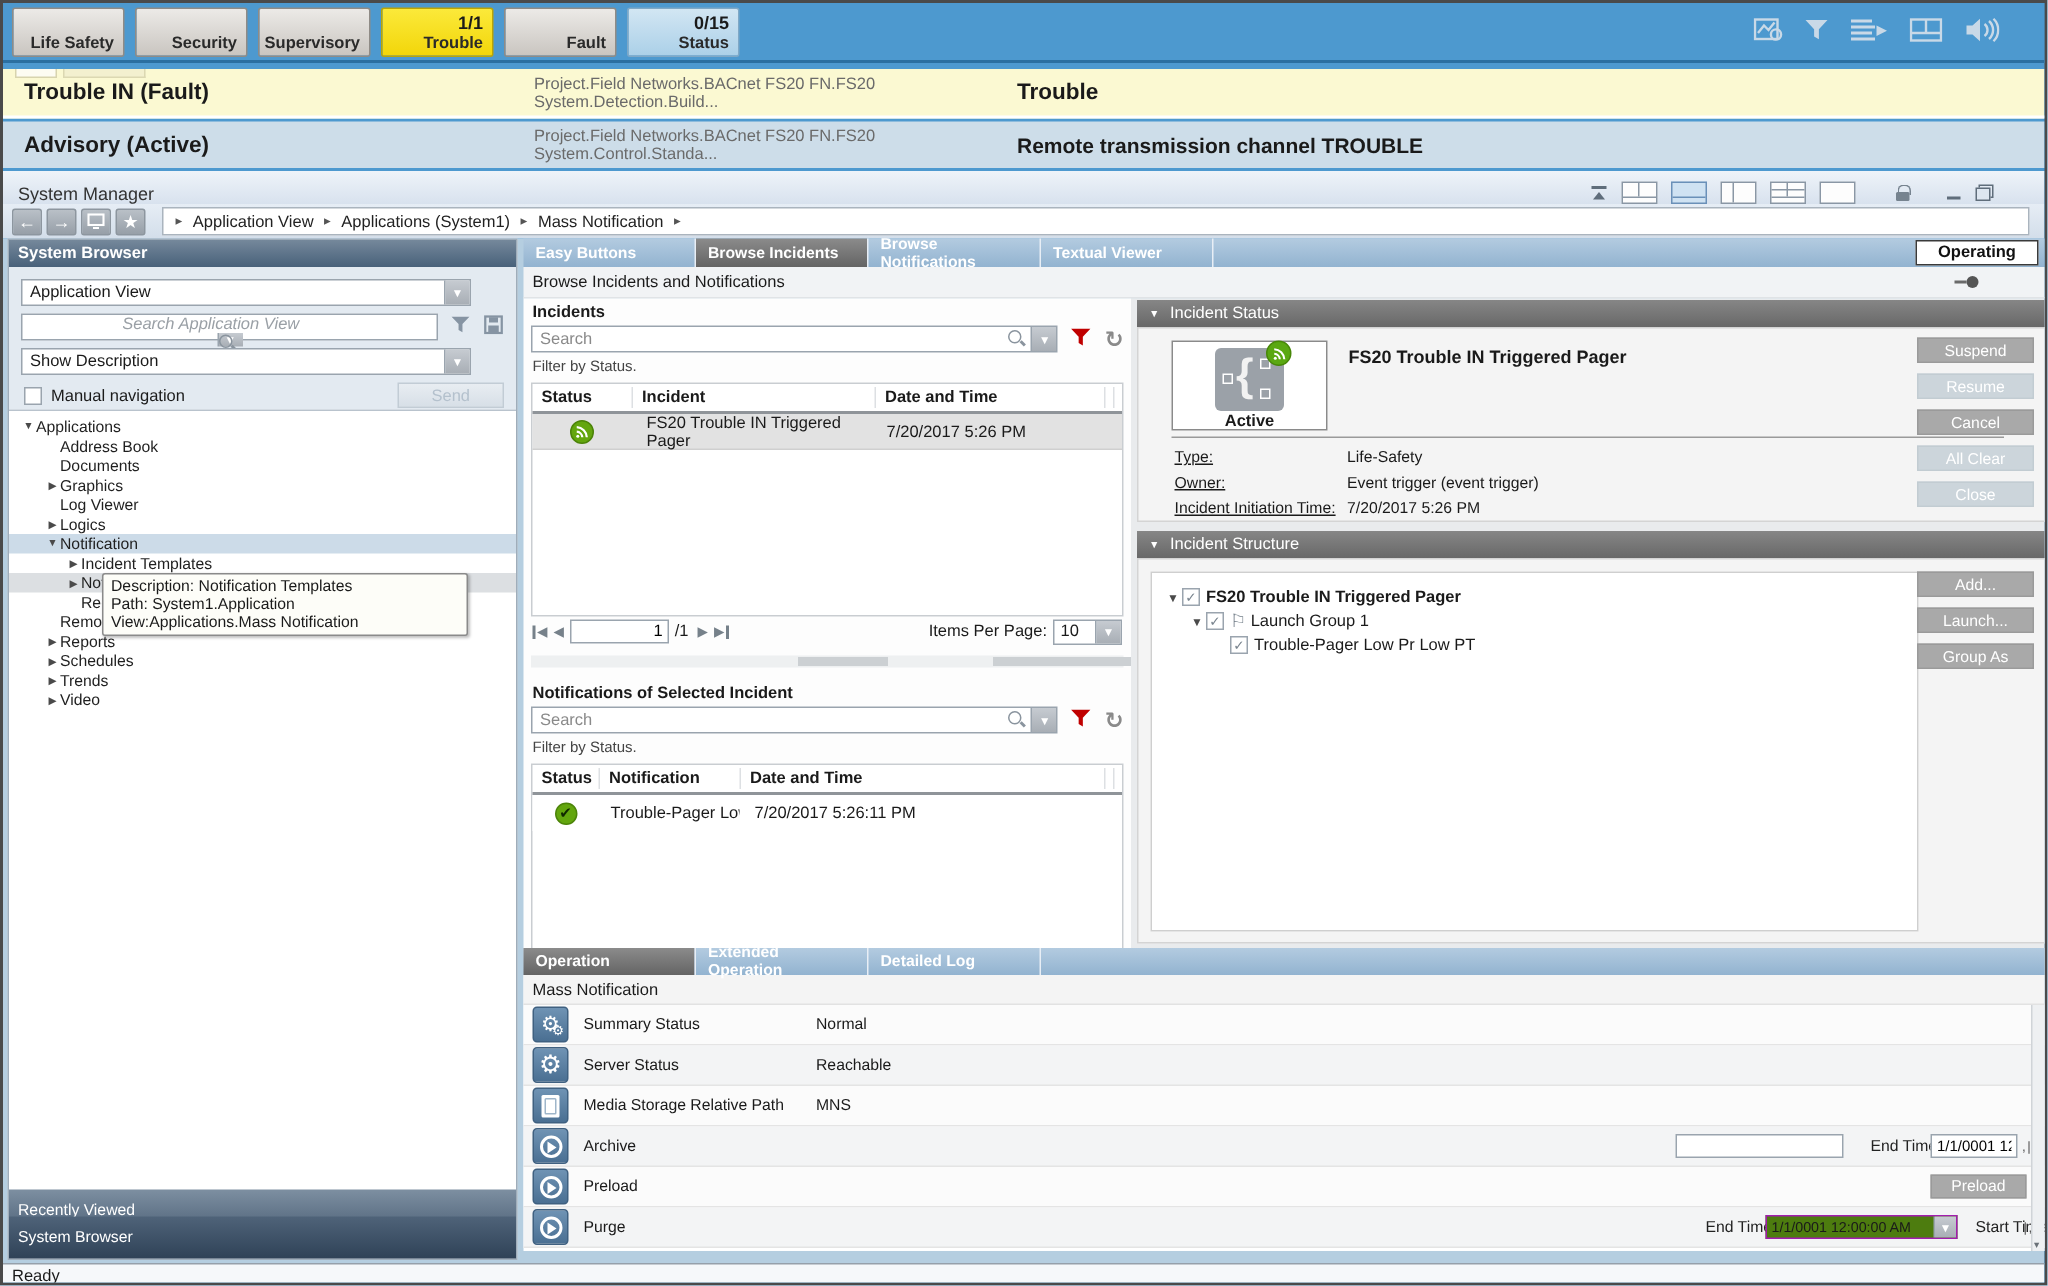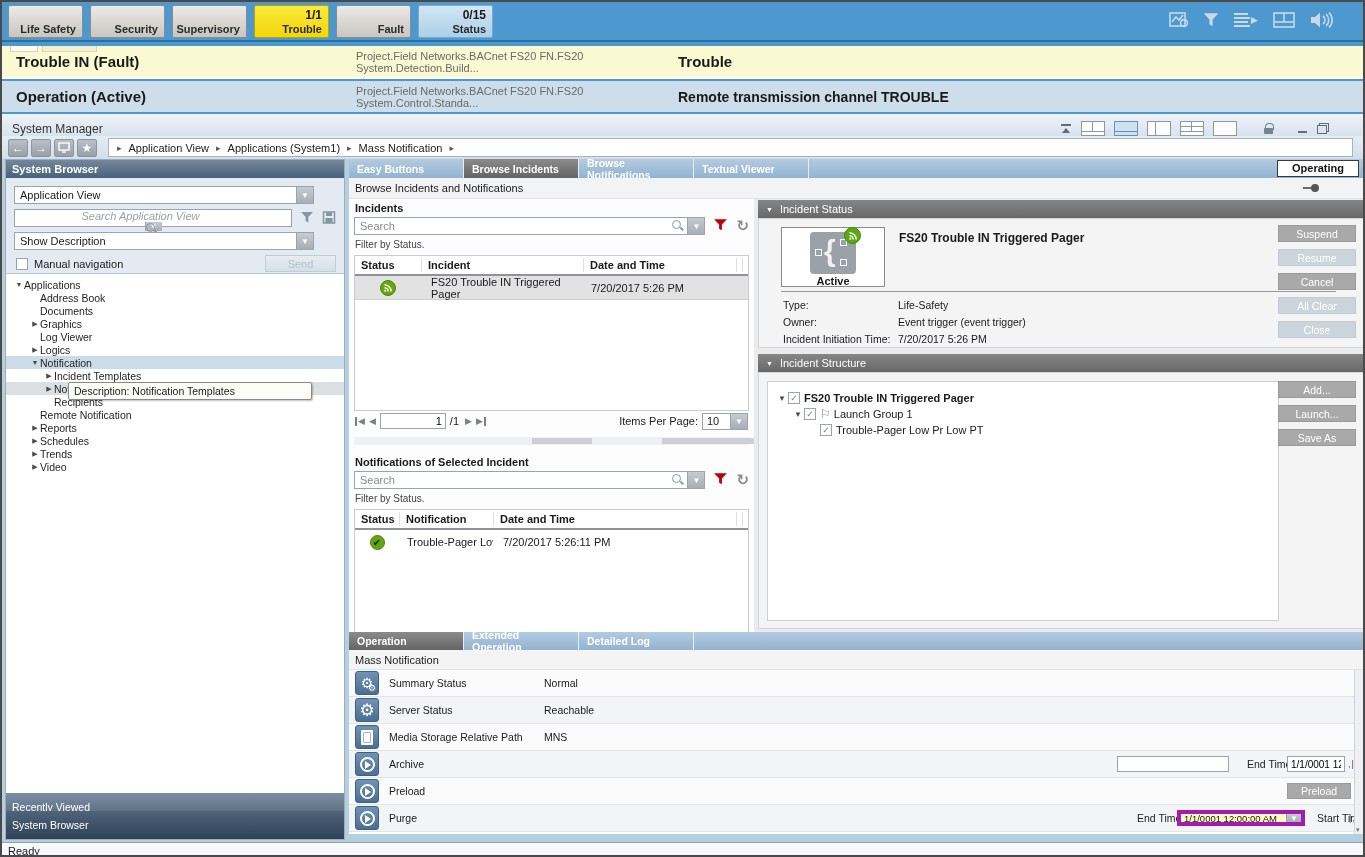--- a/index.html
+++ b/index.html
@@ -133,21 +133,21 @@
   .ph1 { top:1px; } .pb1 { position:absolute; left:4px; top:19px; width:607px; height:130px; background:#f4f4f4; border:1px solid #d4d4d4; }
   .ph2 { top:155px; } .pb2 { position:absolute; left:4px; top:173px; width:607px; height:257px; background:#f4f4f4; border:1px solid #d4d4d4; }
   .state-box { position:absolute; left:22px; top:8px; width:104px; height:60px; background:#fff; border:1px solid #8a8a8a; text-align:center; }
   .state-ic { position:relative; width:46px; height:42px; margin:4px auto 0; background:#9ba1a8; border-radius:4px; color:#fff; }
   .state-ic .brace { position:absolute; left:14px; top:2px; font-size:30px; font-weight:bold; color:#f2f2f2; }
   .state-ic .sq { position:absolute; width:7px; height:7px; border:1.5px solid #fff; }
   .badge-wifi { position:absolute; right:-5px; top:-5px; width:17px; height:17px; border-radius:50%; background:#5aa812; border:1px solid #478708; display:flex; align-items:center; justify-content:center; }
   .state-label { font-weight:bold; font-size:11px; margin-top:1px; }
   .is-name { position:absolute; left:140px; top:12px; font-weight:bold; font-size:12px; }
   .is-hr { position:absolute; left:22px; top:72px; width:555px; border-top:1px solid #9a9a9a; }
-  .is-field { position:absolute; left:24px; font-size:10.5px; }
+  .is-field { position:absolute; left:24px; font-size:10.5px;text-decoration:underline; }
   .is-val { position:absolute; left:139px; font-size:10.5px; }
   .side-btns { position:absolute; right:8px; width:78px; }
   .gbtn { width:78px; height:17px; margin-bottom:7px; color:#fff; text-align:center; line-height:16px; font-size:10.5px; background:#a9a9a9; border:1px solid #9a9a9a; }
   .gbtn.dis { background:#ccd5db; border-color:#c2ccd2; }
   .tree-box { position:absolute; left:8px; top:8px; width:512px; height:240px; background:#fff; border:1px solid #cfcfcf; }
   .strow { display:flex; align-items:center; height:16px; font-size:11px; white-space:nowrap; }
   .strow .arr { width:12px; font-size:8px; color:#4a4a4a; text-align:center; }
   .cb { width:12px; height:12px; border:1px solid #9aa4ae; background:#fff; color:#79848e; font-size:9px; line-height:10px; text-align:center; margin-right:4px; flex:none; }
   .flag-ic { color:#79848e; font-size:12px; margin-right:3px; }
 
@@ -163,21 +163,21 @@
   .op-value { font-size:10.5px; }
   .exe-ic { width:15px; height:15px; border:2px solid #fff; border-radius:50%; position:relative; }
   .exe-ic::after { content:""; position:absolute; left:3px; top:2px; border-left:6px solid #fff; border-top:4px solid transparent; border-bottom:4px solid transparent; }
   .doc-ic { width:12px; height:15px; background:#fff; border-radius:1px; position:relative; }
   .doc-ic::after { content:""; position:absolute; left:2px; top:2px; width:6px; height:9px; border:1px solid #9fb6ca; border-radius:1px; }
   .gear1 { font-family:"DejaVu Sans",sans-serif; font-size:14px; line-height:14px; }
   .gear-sm { font-family:"DejaVu Sans",sans-serif; font-size:9px; position:absolute; right:2px; bottom:1px; }
   .mini-input { height:16px; border:1px solid #9aa4ae; background:#fff; font:10px "Liberation Sans",sans-serif; padding:0 3px; }
   .tinylbl { font-size:10.5px; color:#222; }
   .ticks { color:#555; font-size:9px; letter-spacing:1px; }
-  .dtsel { height:16px; background:#fef9c3; border:4px solid #a21caf; display:flex; align-items:center; }
+  .dtsel { height:16px; background:#4d7c0f; border:1px solid #a21caf; display:flex; align-items:center; }
   .dtsel .v { font-size:9.5px; padding:0 3px; white-space:nowrap; }
   .dtsel .drop-btn { width:15px; }
   .pre-btn { width:64px; height:16px; background:#a9a9a9; border:1px solid #9a9a9a; color:#fff; text-align:center; line-height:15px; font-size:10.5px; }
   .vscroll { position:absolute; right:2px; top:0; width:9px; height:164px; background:#eef0f2; border-left:1px solid #d0d4d8; }
   .vscroll::after { content:"▾"; position:absolute; bottom:0; left:1px; font-size:7px; color:#6a7178; }
 
   .statusbar { position:absolute; left:0; top:683px; width:100%; height:17px; background:#f6f8fa; border-top:1px solid #96a0aa; display:flex; align-items:center; padding:0 6px; }
   .statusbar-wrap { position:absolute; left:0; top:840px; width:100%; }
 </style>
 </head>
@@ -251,21 +251,21 @@
   </div>
 
   <div class="alert alert1">
     <i class="al-grip1"></i>
     <i class="al-grip2"></i>
     <span class="al-title">Trouble IN (Fault)</span>
     <span class="al-src">Project.Field Networks.BACnet FS20 FN.FS20 System.Detection.Build...</span>
     <span class="al-msg">Trouble</span>
   </div>
   <div class="alert alert2">
-    <span class="al-title">Operation (Active)</span>
+    <span class="al-title">Advisory (Active)</span>
     <span class="al-src">Project.Field Networks.BACnet FS20 FN.FS20 System.Control.Standa...</span>
     <span class="al-msg">Remote transmission channel TROUBLE</span>
   </div>
 
   <div class="wtitle">
     <span class="wt-text">System Manager</span>
     <span class="wt-icons">
       <span class="collapse-ic"></span>
       <span class="thumb">
           <i style="left:10px;top:0;width:1px;height:9px"></i>
@@ -403,20 +403,21 @@
         <div class="trow lv1">
             <span class="arr">▶</span>
             <span>Trends</span>
           </div>
         <div class="trow lv1">
             <span class="arr">▶</span>
             <span>Video</span>
           </div>
         <div class="tooltip">
           <div>Description: Notification Templates</div>
+          <div>Path: System1.Application View:Applications.Mass Notification</div>
         </div>
       </div>
       <div class="sb-bot rv-bar">
           <span>Recently Viewed</span>
         </div>
       <div class="sb-bot sbb-bar">
           <span>System Browser</span>
         </div>
     </div>
 
@@ -598,21 +599,21 @@
             <span>Launch Group 1</span>
           </div>
           <div class="strow" style="padding-left:52px">
             <span class="cb">✓</span>
             <span>Trouble-Pager Low Pr Low PT</span>
           </div>
         </div>
         <div class="side-btns" style="top:8px">
           <div class="gbtn">Add...</div>
           <div class="gbtn">Launch...</div>
-          <div class="gbtn">Save As</div>
+          <div class="gbtn">Group As</div>
         </div>
       </div>
     </div>
 
     <div class="bottompanel">
       <div class="bp-tabs">
         <div class="tab sel">
             <span>Operation</span>
           </div>
         <div class="tab">

